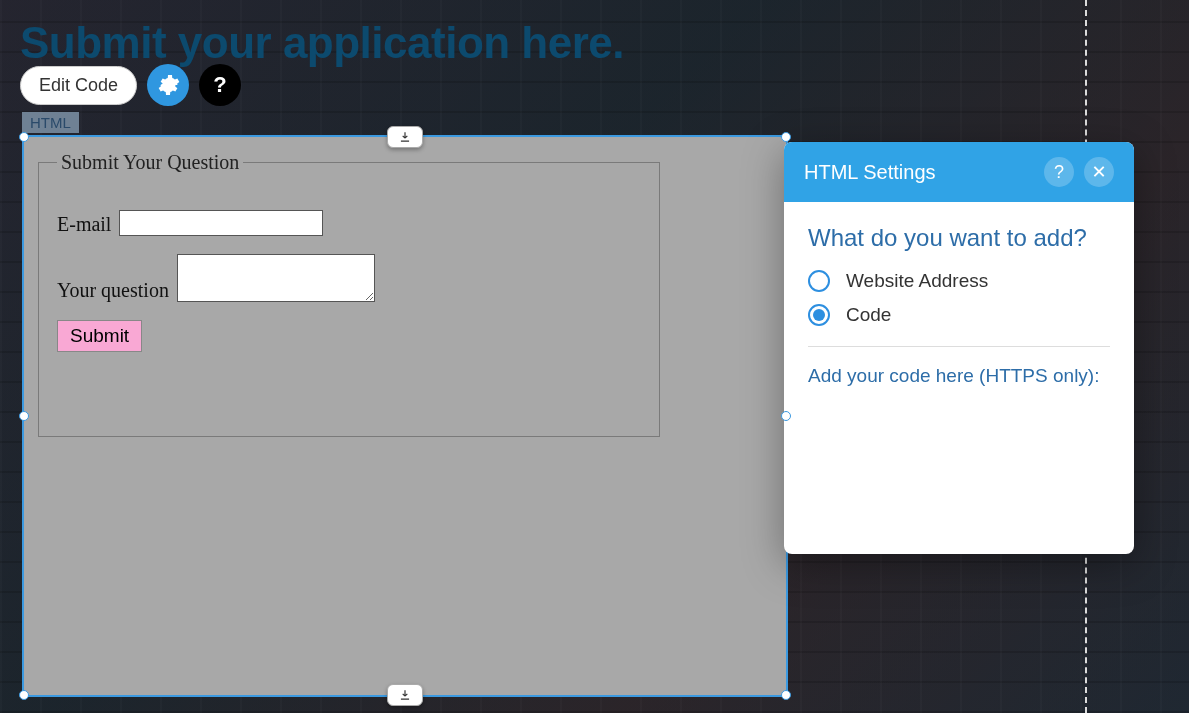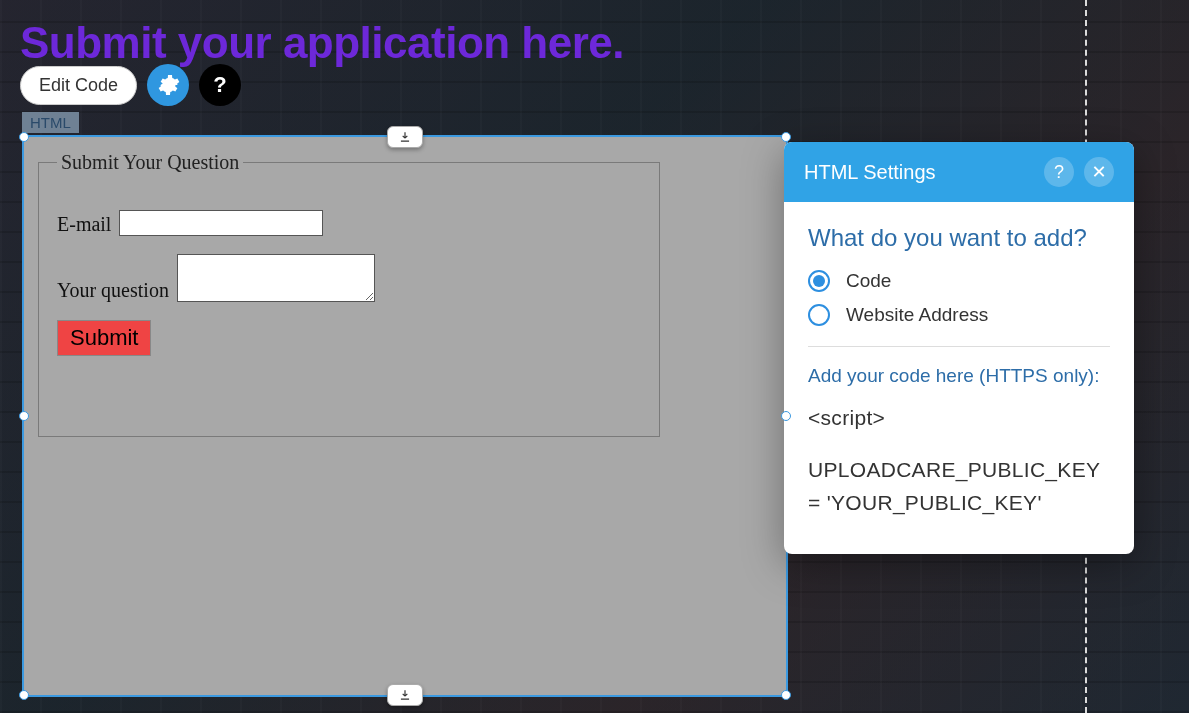--- a/index.html
+++ b/index.html
@@ -13,21 +13,21 @@
   body::before {
     content:"";
     position:absolute; inset:0;
     background:
       repeating-linear-gradient(90deg, rgba(255,255,255,0.02) 0 2px, transparent 2px 40px),
       repeating-linear-gradient(0deg, rgba(0,0,0,0.15) 0 2px, transparent 2px 30px);
     pointer-events:none;
   }
   .page-title {
     position:absolute; left:20px; top:18px;
-    color:#6d28d9; font-size:44px; font-weight:600; letter-spacing:-0.5px;
+    color:#0c4a6e; font-size:44px; font-weight:600; letter-spacing:-0.5px;
   }
   .toolbar { position:absolute; left:20px; top:64px; display:flex; gap:10px; align-items:center; }
   .edit-code-btn {
     background:#fff; border:1px solid #ccc; border-radius:22px;
     padding:8px 18px; font-size:18px; color:#333; cursor:pointer;
   }
   .circle-btn {
     width:42px; height:42px; border-radius:50%;
     display:flex; align-items:center; justify-content:center;
     cursor:pointer; color:#fff; font-weight:bold;
@@ -81,22 +81,22 @@
   }
   .form-row { display:flex; align-items:flex-end; margin:18px 0; gap:8px; }
   .form-row label { font-size:20px; color:#111; font-family: Georgia, serif; }
   .email-input { width:204px; height:26px; border:1px solid #555; background:#fff; padding:2px 4px; font-size:14px; }
   .question-ta { width:198px; height:48px; border:1px solid #555; background:#fff; resize:both; font-size:14px; padding:2px; }
   .choose-btn {
     background:#1a86ff; color:#fff; border:none; border-radius:6px;
     padding:8px 16px; font-size:19px; cursor:pointer; font-family: Arial, sans-serif;
   }
   .submit-btn {
-    background:#ef4444; border:1px solid #888; padding:4px 12px;
-    font-size:22px; cursor:pointer; font-family: Arial, sans-serif;
+    background:#f9a8d4; border:1px solid #888; padding:4px 12px;
+    font-size:19px; cursor:pointer; font-family: Arial, sans-serif;
   }
 
   
   .guide {
     position:absolute; top:0; bottom:0; left:1085px; width:0;
     border-left:2px dashed #ddd;
   }
 
   
   .panel {
@@ -201,37 +201,32 @@
         <span>?</span>
       </div>
       <div class="head-icon">
         <span>✕</span>
       </div>
     </div>
   </div>
   <div class="panel-body">
     <div class="prompt">What do you want to add?</div>
 
+    <div class="radio-row">
+      <div class="radio-outer">
+          <div class="radio-inner"></div>
+        </div>
+      <div class="radio-label">Website Address</div>
+    </div>
+
     <div class="radio-row selected">
       <div class="radio-outer">
           <div class="radio-inner"></div>
         </div>
       <div class="radio-label">Code</div>
     </div>
 
-    <div class="radio-row">
-      <div class="radio-outer">
-          <div class="radio-inner"></div>
-        </div>
-      <div class="radio-label">Website Address</div>
-    </div>
-
     <hr class="divider">
 
     <div class="addcode-label">Add your code here (HTTPS only):</div>
 
-    <div class="code-block">
-      <div>&lt;script&gt;</div>
-      <div style="height:18px"></div>
-      <div>UPLOADCARE_PUBLIC_KEY = 'YOUR_PUBLIC_KEY'</div>
-    </div>
   </div>
 </div>
 
 </body></html>

